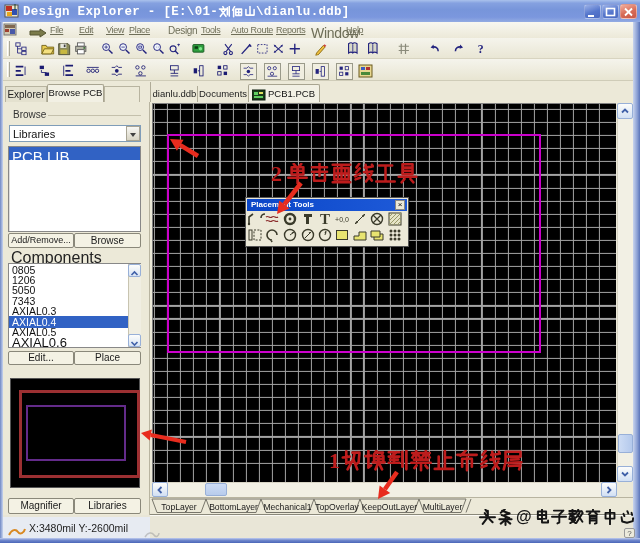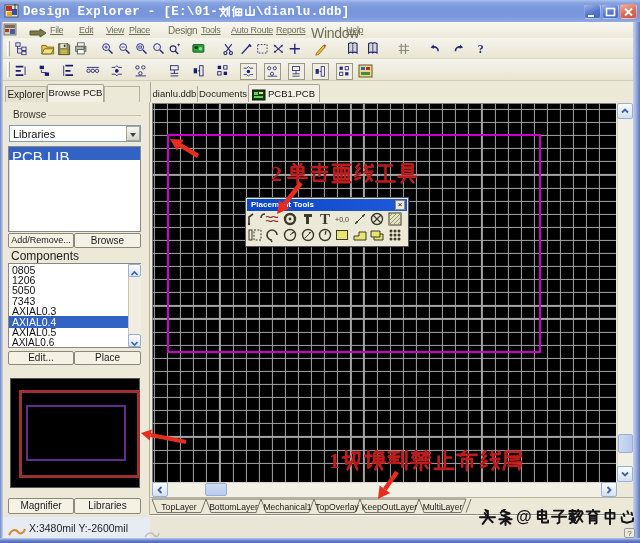--- a/index.html
+++ b/index.html
@@ -289,31 +289,31 @@
 <div class="abs" style="left:9px;top:125px;width:132px;height:17px;background:#fff;border:1px solid #7f9db9"></div>
 <div class="abs" style="left:13px;top:128px;font-size:11px;color:#111">Libraries</div>
 <div class="abs" style="left:126px;top:126px;width:14px;height:15px;background:linear-gradient(#f8f8f4,#d8d4c4);border:1px solid #a8a494"><svg width="12" height="13" viewBox="0 0 12 13" style="">
       <path d="M3 5l3 4 3-4z" fill="#404040"></path>
     </svg></div>
 <div class="abs" style="left:8px;top:146px;width:133px;height:86px;background:#fff;border:1px solid #888;box-shadow:inset 1px 1px 0 #00000022"></div>
 <div class="abs" style="left:9px;top:147px;width:131px;height:13px;background:#3162c4"></div>
 <div class="abs" style="left:12px;top:148px;font-size:15px;color:#fff">PCB LIB</div>
 <div class="btn" style="left:8px;top:233px;width:66px;height:15px;line-height:13px;font-size:9px">Add/Remove...</div>
 <div class="btn" style="left:74px;top:233px;width:67px;height:15px;line-height:13px">Browse</div>
-<div class="abs" style="left:11px;top:249px;font-size:12px;color:#222">Components</div>
+<div class="abs" style="left:11px;top:249px;font-size:16px;color:#222">Components</div>
 <div class="abs" style="left:8px;top:263px;width:133px;height:85px;background:#fff;border:1px solid #888"></div>
 <div class="abs" style="left:12px;top:264.5px;font-size:10.5px;line-height:10px;color:#111">0805</div>
 <div class="abs" style="left:12px;top:274.9px;font-size:10.5px;line-height:10px;color:#111">1206</div>
 <div class="abs" style="left:12px;top:285.4px;font-size:10.5px;line-height:10px;color:#111">5050</div>
 <div class="abs" style="left:12px;top:295.8px;font-size:10.5px;line-height:10px;color:#111">7343</div>
 <div class="abs" style="left:12px;top:306.3px;font-size:10.5px;line-height:10px;color:#111">AXIAL0.3</div>
 <div class="abs" style="left:9px;top:316px;width:119px;height:11.5px;background:#3162c4"></div>
 <div class="abs" style="left:12px;top:316.7px;font-size:10.5px;line-height:10px;color:#fff">AXIAL0.4</div>
 <div class="abs" style="left:12px;top:327.2px;font-size:10.5px;line-height:10px;color:#111">AXIAL0.5</div>
-<div class="abs" style="left:12px;top:337.6px;font-size:10px;line-height:10px;color:#111">AXIAL0.6</div>
+<div class="abs" style="left:12px;top:337.6px;font-size:13px;line-height:10px;color:#111">AXIAL0.6</div>
 <div class="abs" style="left:128px;top:264px;width:13px;height:83px;background:#f0eee2;border-left:1px solid #c8c4b0"></div>
 <div class="abs" style="left:128px;top:264px;width:13px;height:13px;background:linear-gradient(#fdfdfb,#d8e4f4);border:1px solid #98b0d8;border-radius:2px"><svg width="11" height="11" viewBox="0 0 11 11" style="">
       <path d="M2.5 7L5.5 4l3 3" fill="none" stroke="#4060a8" stroke-width="1.6"></path>
     </svg></div>
 <div class="abs" style="left:128px;top:334px;width:13px;height:13px;background:linear-gradient(#fdfdfb,#d8e4f4);border:1px solid #98b0d8;border-radius:2px"><svg width="11" height="11" viewBox="0 0 11 11" style="">
       <path d="M2.5 4l3 3 3-3" fill="none" stroke="#4060a8" stroke-width="1.6"></path>
     </svg></div>
 <div class="btn" style="left:8px;top:351px;width:66px;height:14px;line-height:12px">Edit...</div>
 <div class="btn" style="left:74px;top:351px;width:67px;height:14px;line-height:12px">Place</div>
 <div class="abs" style="left:10px;top:378px;width:130px;height:110px;background:#000;border:1px solid #555"></div>

